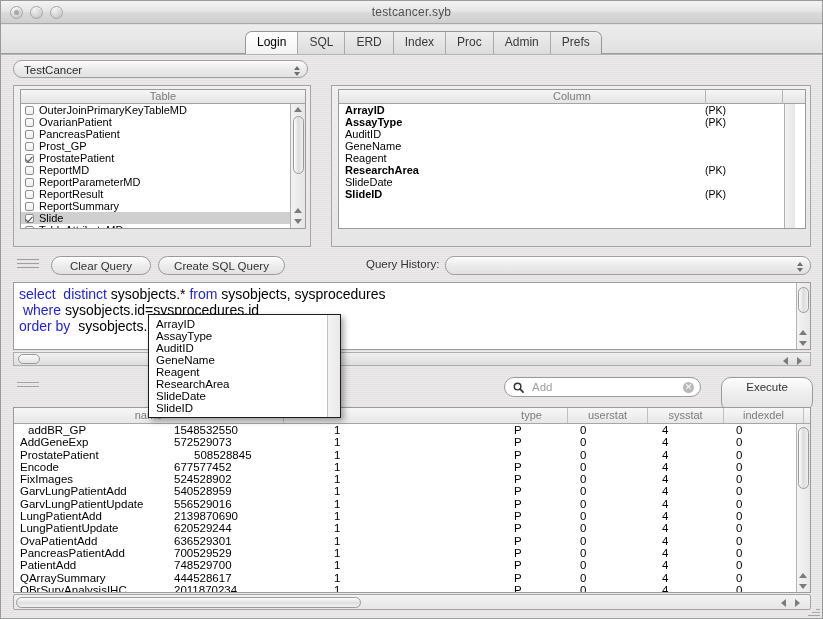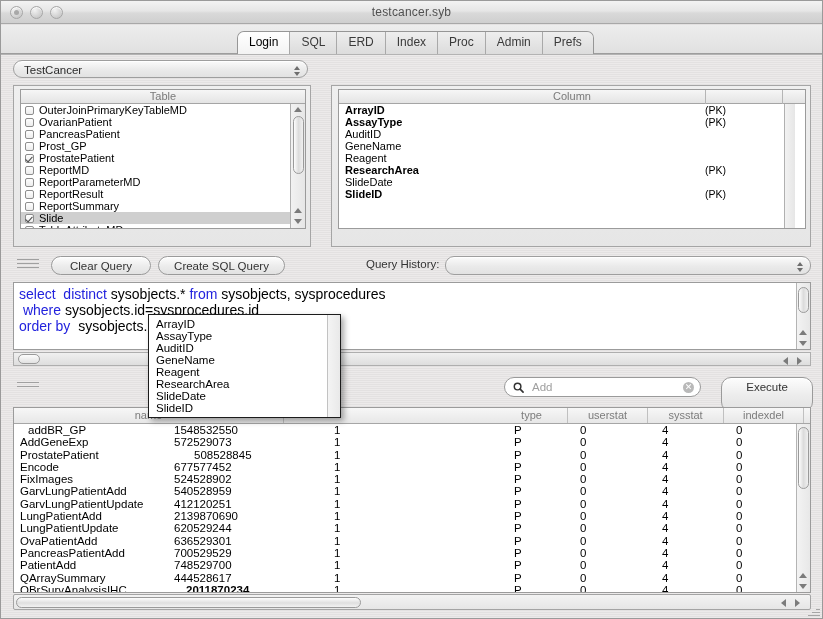--- a/index.html
+++ b/index.html
@@ -39,21 +39,21 @@
   .wbtn.close i{background:#9d9d9d;}
   .wbtn.min i,.wbtn.max i{background:transparent;}
   
   .tabstrip{
     position:absolute;left:0;top:24px;width:100%;height:30px;
     background:linear-gradient(180deg,#ededed,#e0e0e0);
     border-bottom:1px solid #b3b3b3;box-sizing:border-box;
   }
   .tabline{position:absolute;left:0;bottom:0;width:100%;height:1px;background:#9d9d9d;}
   .tabs{
-    position:absolute;left:236px;bottom:0;display:flex;height:22px;
+    position:absolute;left:244px;bottom:0;display:flex;height:22px;
     border:1px solid #969696;border-bottom:none;
     border-radius:7px 7px 0 0;overflow:hidden;background:#dcdcdc;
   }
   .tab{
     padding:0 11px;line-height:21px;font-size:12px;color:#3a3a3a;
     background:linear-gradient(180deg,#eeeeee,#dcdcdc);
     border-right:1px solid #a9a9a9;cursor:default;
   }
   .tab:last-child{border-right:none;}
   .tab.sel{
@@ -465,21 +465,21 @@
           <span class="rcell" style="left: 6px;">GarvLungPatientAdd</span>
           <span class="rcell" style="left: 160px;">540528959</span>
           <span class="rcell" style="left: 320px;">1</span>
           <span class="rcell" style="left: 500px;">P</span>
           <span class="rcell" style="left: 566px;">0</span>
           <span class="rcell" style="left: 648px;">4</span>
           <span class="rcell" style="left: 722px;">0</span>
         </div>
         <div class="rrow">
           <span class="rcell" style="left: 6px;">GarvLungPatientUpdate</span>
-          <span class="rcell" style="left: 160px;">412120251</span>
+          <span class="rcell" style="left: 160px;">556529016</span>
           <span class="rcell" style="left: 320px;">1</span>
           <span class="rcell" style="left: 500px;">P</span>
           <span class="rcell" style="left: 566px;">0</span>
           <span class="rcell" style="left: 648px;">4</span>
           <span class="rcell" style="left: 722px;">0</span>
         </div>
         <div class="rrow">
           <span class="rcell" style="left: 6px;">LungPatientAdd</span>
           <span class="rcell" style="left: 160px;">2139870690</span>
           <span class="rcell" style="left: 320px;">1</span>
@@ -528,21 +528,21 @@
           <span class="rcell" style="left: 6px;">QArraySummary</span>
           <span class="rcell" style="left: 160px;">444528617</span>
           <span class="rcell" style="left: 320px;">1</span>
           <span class="rcell" style="left: 500px;">P</span>
           <span class="rcell" style="left: 566px;">0</span>
           <span class="rcell" style="left: 648px;">4</span>
           <span class="rcell" style="left: 722px;">0</span>
         </div>
         <div class="rrow">
           <span class="rcell" style="left: 6px;">QBrSurvAnalysisIHC</span>
-          <span class="rcell" style="left: 172px; font-weight: bold;">2011870234</span>
+          <span class="rcell" style="left: 160px;">2011870234</span>
           <span class="rcell" style="left: 320px;">1</span>
           <span class="rcell" style="left: 500px;">P</span>
           <span class="rcell" style="left: 566px;">0</span>
           <span class="rcell" style="left: 648px;">4</span>
           <span class="rcell" style="left: 722px;">0</span>
         </div>
       </div>
     <div class="rsb">
       <div class="vthumb" style="top:3px;height:62px;left:1px;width:11px;"></div>
       <div class="arw u" style="left:2px;bottom:14px;"></div>

